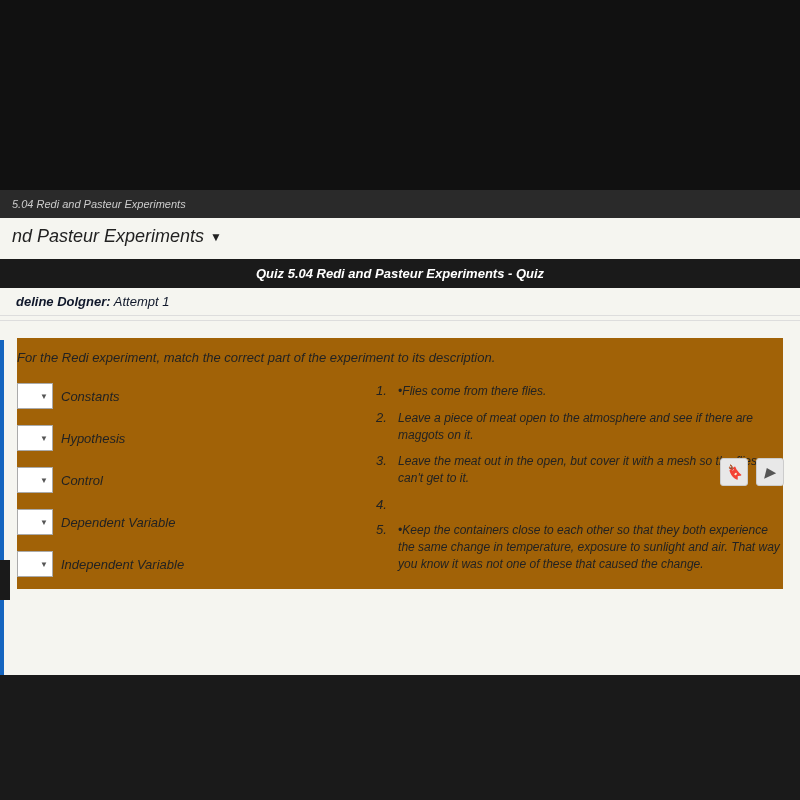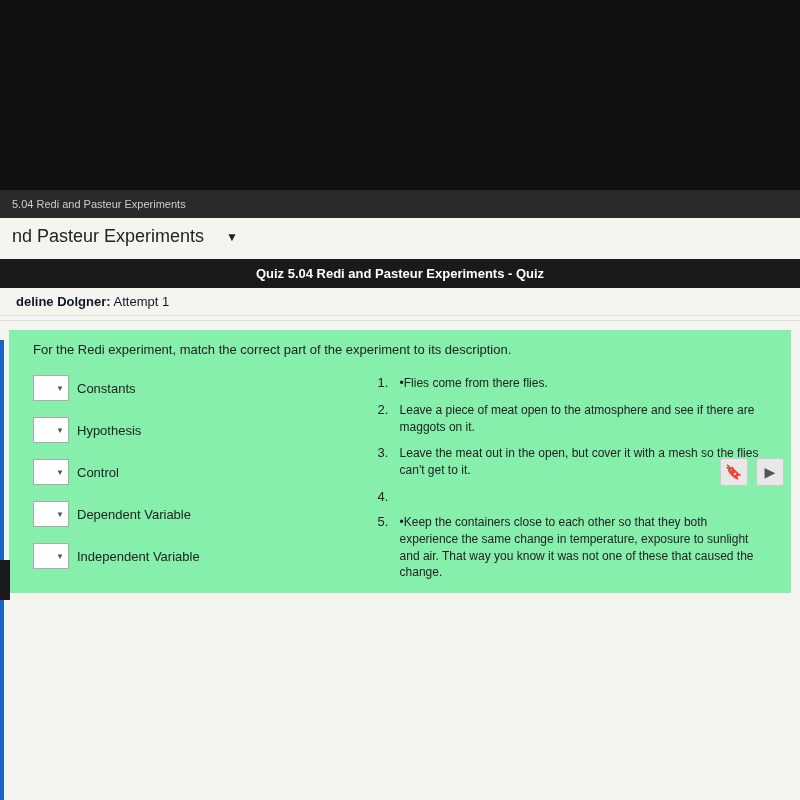--- a/index.html
+++ b/index.html
@@ -10,22 +10,23 @@
       background: #1a1a1a;
       font-family: Arial, sans-serif;
       overflow: hidden;
       position: relative;
     }
 
     .screen-wrapper {
       position: absolute;
       top: 0; left: 0;
       width: 800px;
-      height: 800px;
+      height: 675px;
       background: #1a1a1a;
+      font-style: italic;
     }
 
     
     .top-dark {
       width: 100%;
       height: 220px;
       background: #111;
     }
 
     
@@ -56,21 +57,20 @@
       background: #f5f5f0;
     }
 
     
     .page-title-bar {
       background: #f5f5f0;
       padding: 8px 12px;
       display: flex;
       align-items: center;
       border-bottom: none;
-      gap: 16px;
     }
 
     .page-title-text {
       font-size: 18px;
       color: #222;
       font-weight: normal;
     }
 
     .page-title-arrow {
       margin-left: 6px;
@@ -119,23 +119,23 @@
       color: #0f172a;
       border-bottom: 1px solid #ddd;
     }
 
     .attempt-bold {
       font-weight: bold;
     }
 
     
     .question-container {
-      padding: 12px 24px;
-      background: #86efac;
-      margin: 9px;
+      padding: 12px 0;
+      background: #a16207;
+      margin: 17px;
     }
 
     .question-instruction {
       font-size: 13px;
       color: #222;
       margin-bottom: 18px;
     }
 
     
     .match-layout {

